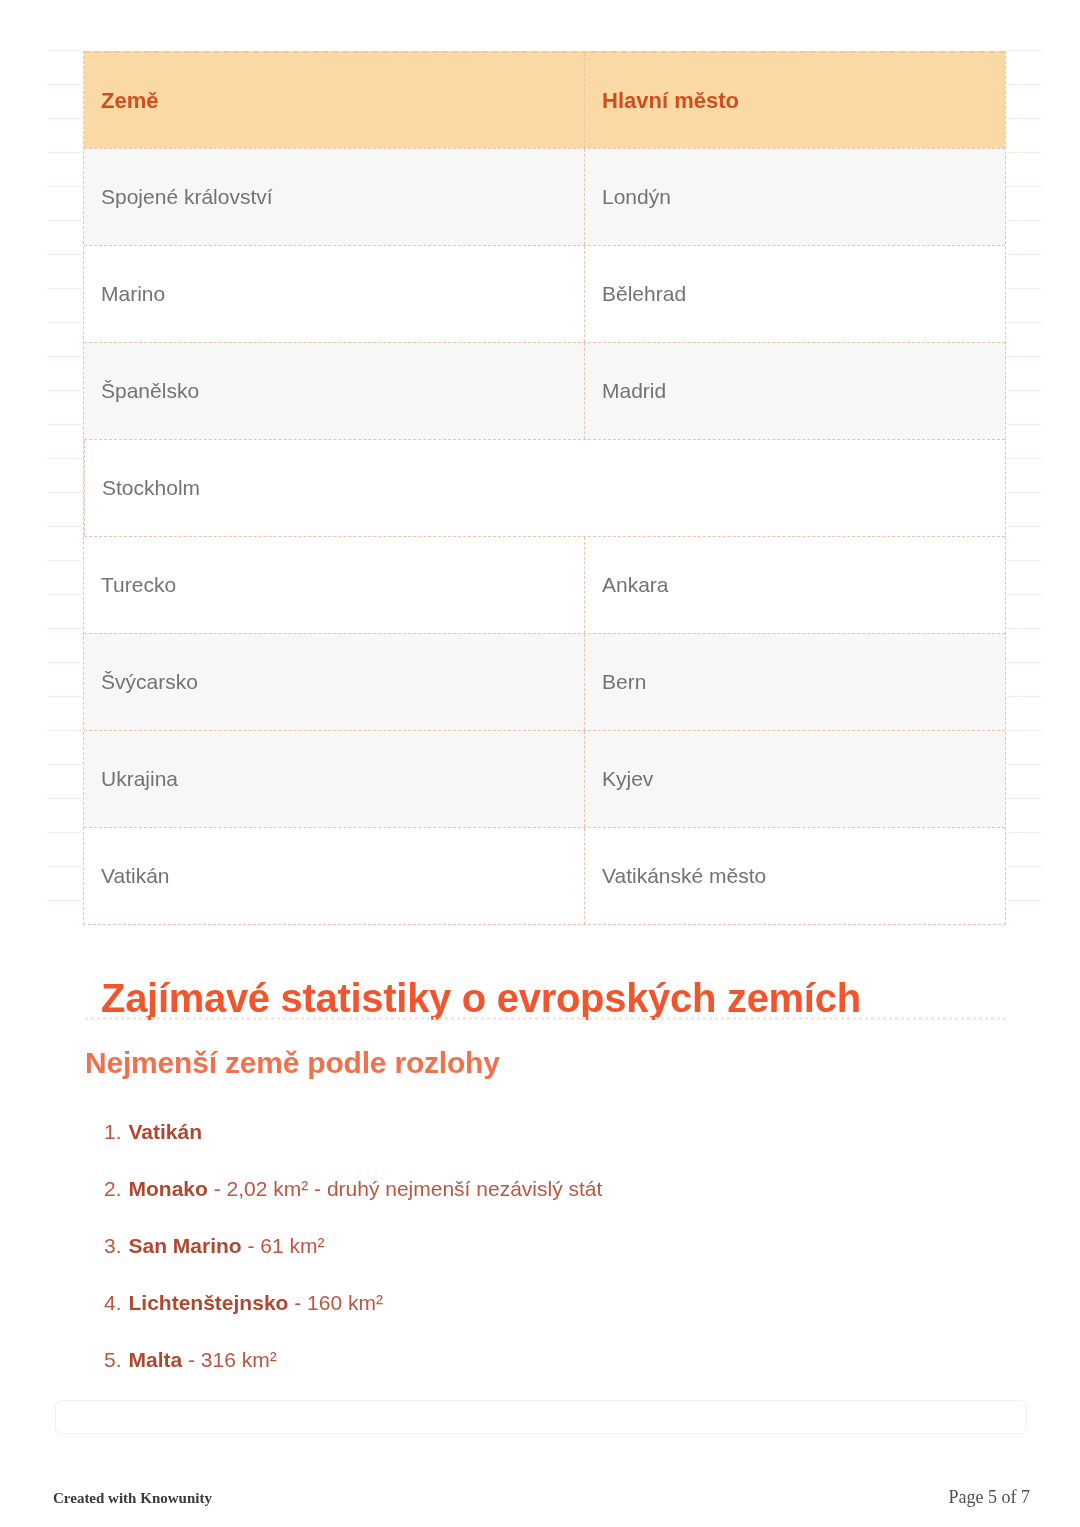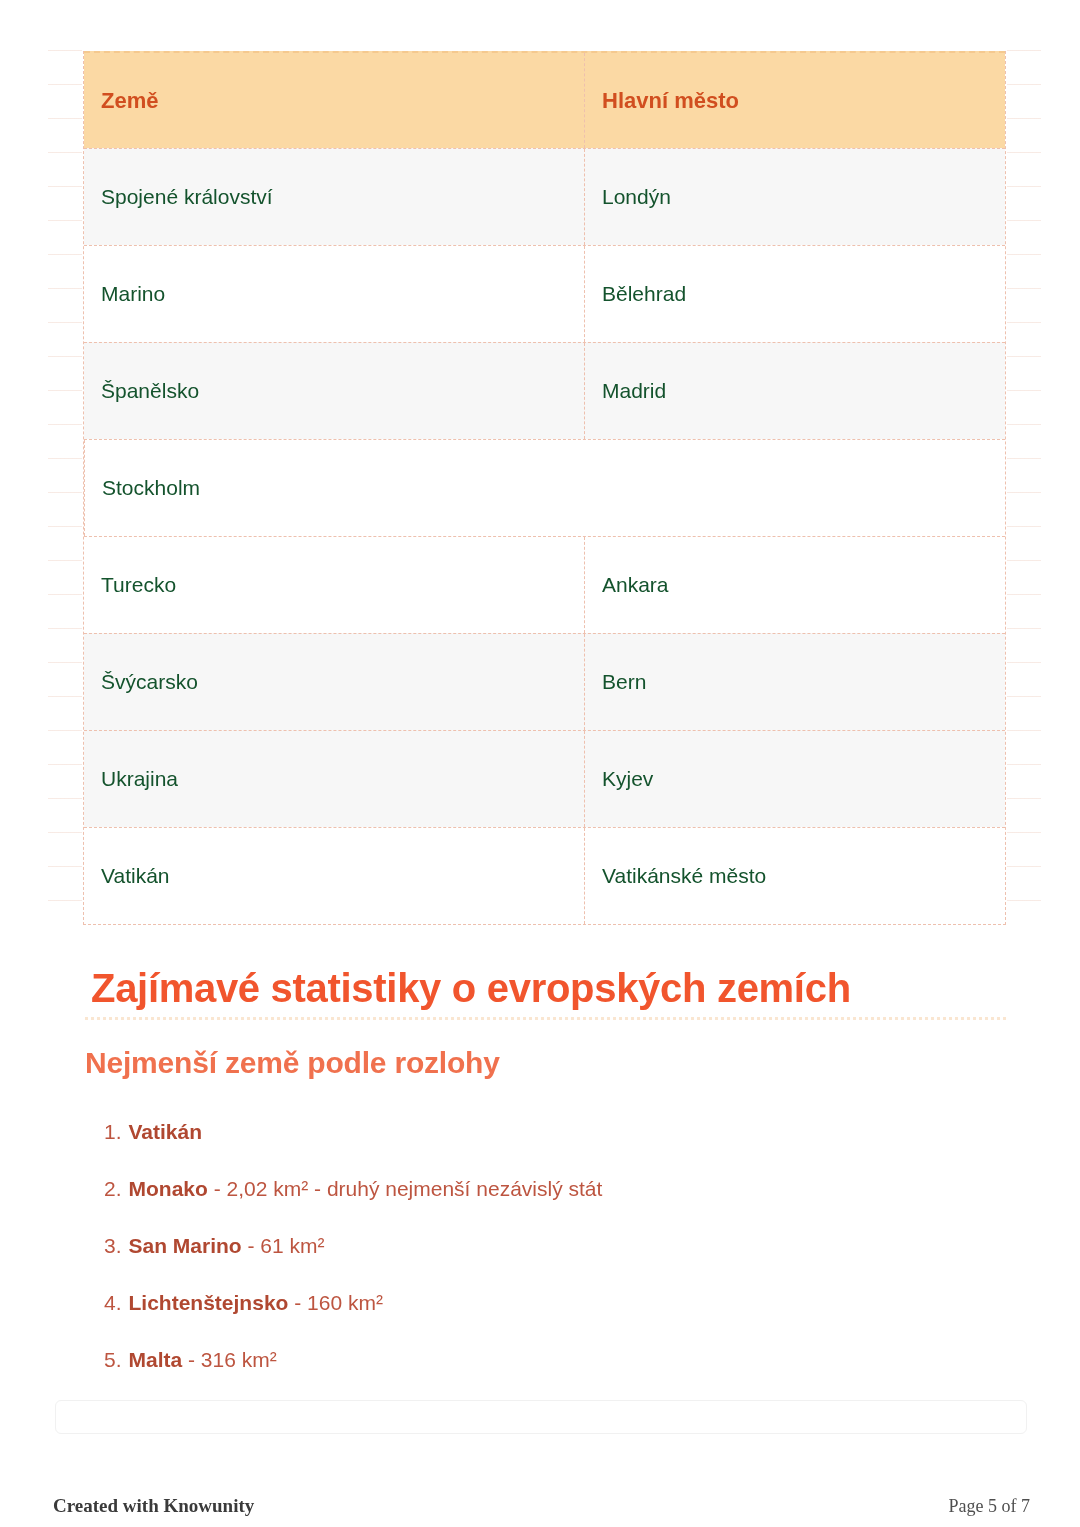--- a/index.html
+++ b/index.html
@@ -36,29 +36,29 @@
     background:#fbd9a4;
     border-top:2px dashed #f5c98f;
     height:97px;
     text-align:right;
   }
   .trow{border-top:1px dashed #eec0ae;background:#ffffff;}
   .trow.alt{background:#f7f7f7;}
   .cell{
     display:flex;align-items:center;
     padding-left:17px;box-sizing:border-box;
-    font-size:21px;color:#14532d;
+    font-size:21px;color:#737373;
   }
   .col1{width:500px;}
   .col2{flex:1;border-left:1px dashed #eec0ae;}
   .thead .cell{font-weight:bold;color:#d14e1f;font-size:22px;}
 
   
   h1.section-title{
-    position:absolute;left:85px;top:960px;margin:6px;
+    position:absolute;left:85px;top:960px;margin:16px;
     font-size:40px;font-weight:800;letter-spacing:-0.3px;
     color:#f1552d;white-space:nowrap;
   }
   .dotted-rule{
     position:absolute;left:85px;top:1017px;width:921px;height:0;
     border-top:3px dotted #fae6d1;
   }
   h2.subsection-title{
     position:absolute;left:85px;top:1046px;margin:0;
     font-size:30px;font-weight:800;letter-spacing:-0.2px;
@@ -81,21 +81,21 @@
     position:absolute;left:55px;top:1400px;width:972px;height:34px;
     border:1px solid #f1f1f1;border-radius:6px;box-sizing:border-box;
   }
 
   
   .footer{
     position:absolute;left:53px;right:50px;top:1487px;
     display:flex;justify-content:space-between;align-items:baseline;
     font-family:"Liberation Serif", serif;
   }
-  .f-left{font-weight:bold;font-size:19px;color:#3a3a3a;margin-top:8px;}
+  .f-left{font-weight:bold;font-size:15px;color:#3a3a3a;}
   .f-right{font-size:18px;color:#4f4f4f;}
 </style>
 </head>
 <body>
 
 <div class="page">
 
   <div class="margin-ticks left"></div>
   <div class="margin-ticks right"></div>
 

